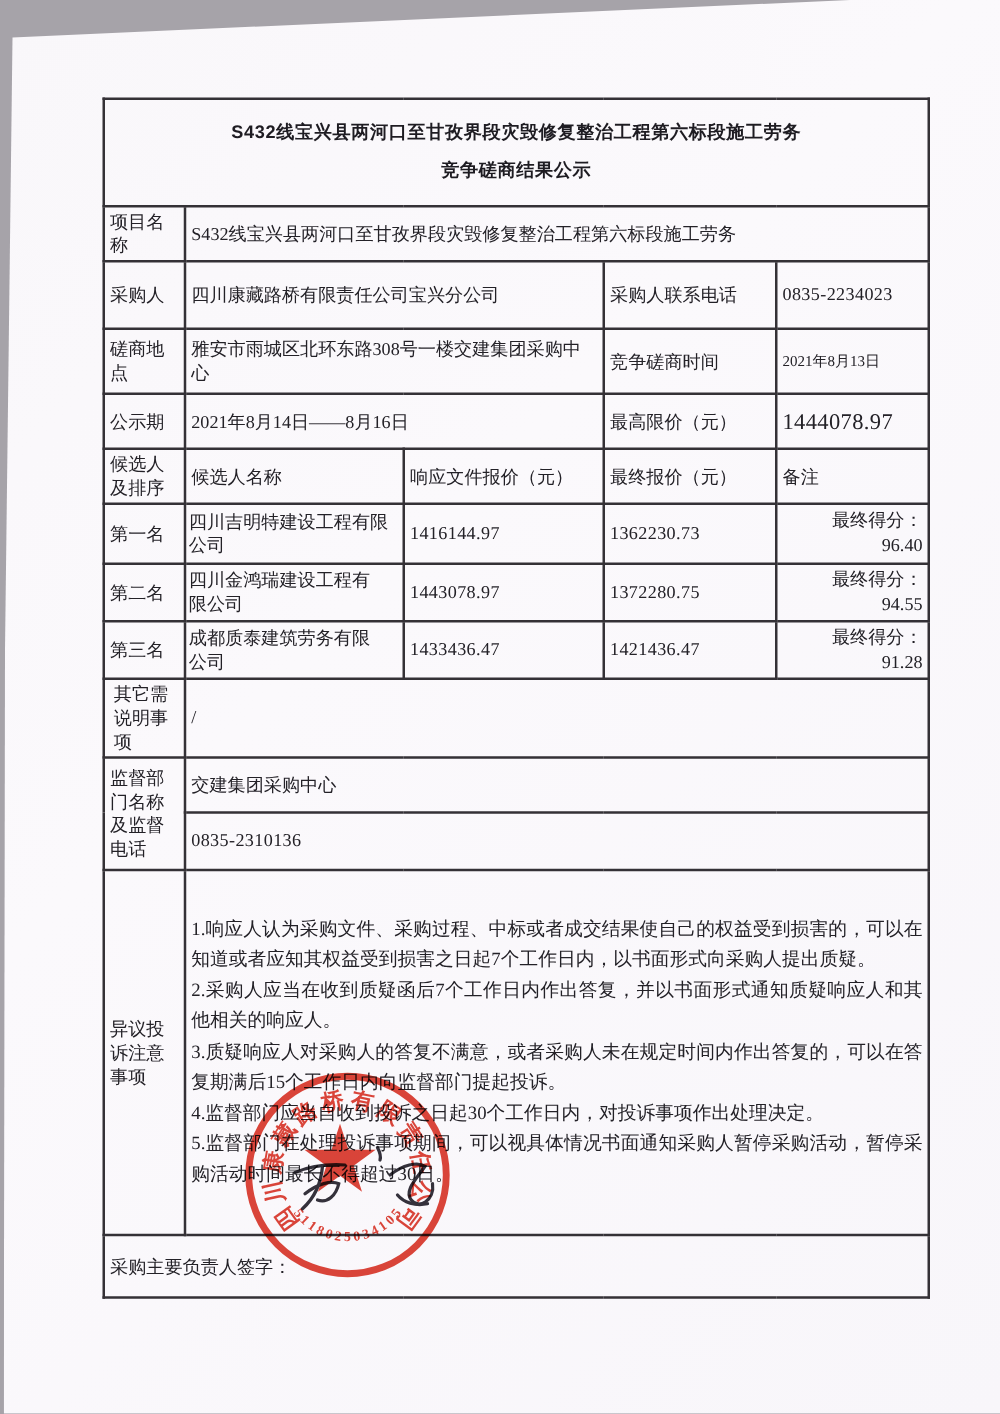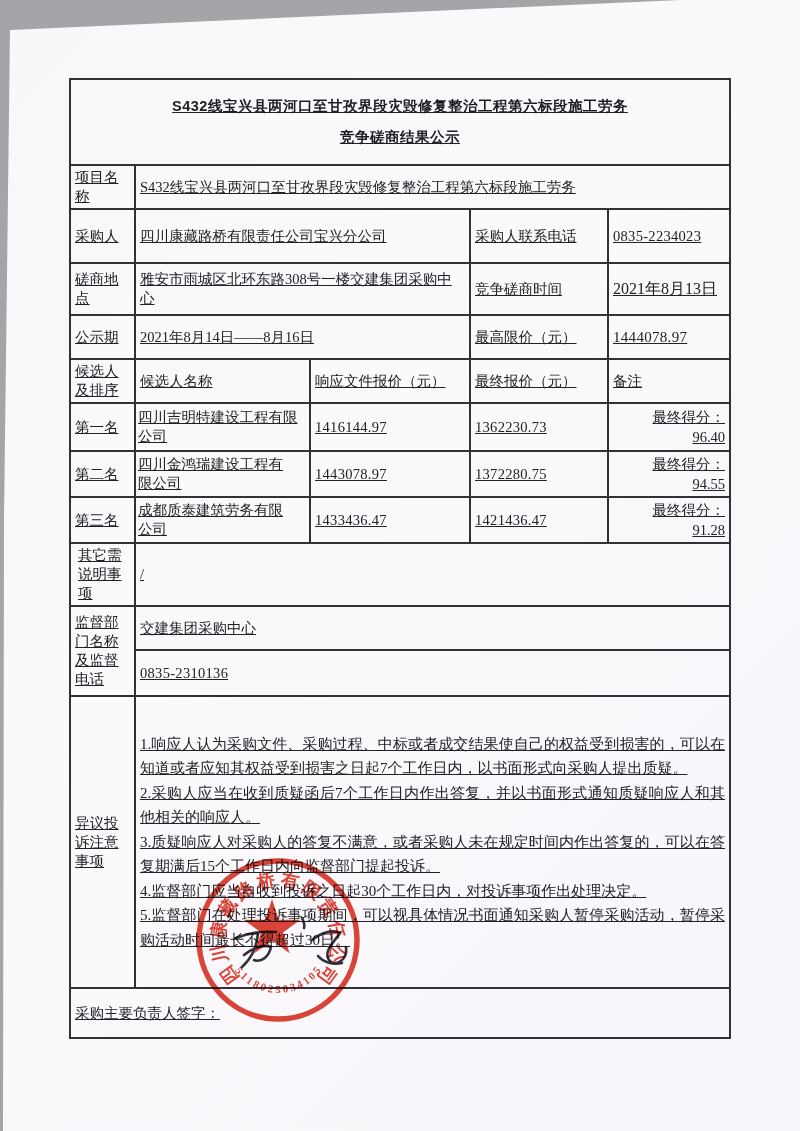--- a/index.html
+++ b/index.html
@@ -8,24 +8,23 @@
     background:#a6a3a9;
     font-family:"Liberation Serif","DejaVu Serif",serif;
     position:relative;overflow:hidden;
   }
   .paper{
     position:absolute;left:0;top:0;width:800px;height:1131px;
     background:linear-gradient(135deg,#f9f7fa 0%,#fbf9fc 40%,#f8f6fa 100%);
     clip-path:polygon(10px 30px, 680px 0px, 800px 0px, 800px 1131px, 3px 1131px, 3px 1131px, 4px 520px);
   }
   .doc-table{
-    position:absolute;left:69px;top:78px;width:661px;
+    position:absolute;left:82px;top:78px;width:661px;
     border-collapse:collapse;table-layout:fixed;
     color:#232127;
-    text-decoration:underline;
   }
   .doc-table td{
     border:2px solid #343136;
     vertical-align:middle;
     font-size:14.5px;
     padding:2px 4px;
     overflow:hidden;
   }
   .title-cell{
     text-align:center;
@@ -82,28 +81,28 @@
       <td class="c label" style="height:48px">采购人</td>
       <td colspan="2" class="l">四川康藏路桥有限责任公司宝兴分公司</td>
       <td class="c label">采购人联系电话</td>
       <td class="num">0835-2234023</td>
     </tr>
 
     <tr>
       <td class="c label" style="height:46px">磋商地点</td>
       <td colspan="2" class="l">雅安市雨城区北环东路308号一楼交建集团采购中心</td>
       <td class="c label">竞争磋商时间</td>
-      <td class="c" style="font-size:16px">2021年8月13日</td>
+      <td class="c" style="font-size:12px">2021年8月13日</td>
     </tr>
 
     <tr>
       <td class="c label" style="height:38px">公示期</td>
       <td colspan="2" class="l">2021年8月14日——8月16日</td>
       <td class="c label">最高限价（元）</td>
-      <td class="num" style="font-size:15px">1444078.97</td>
+      <td class="num" style="font-size:18px">1444078.97</td>
     </tr>
 
     <tr>
       <td class="c label" style="height:38px">候选人及排序</td>
       <td class="c label">候选人名称</td>
       <td class="c label">响应文件报价（元）</td>
       <td class="c label">最终报价（元）</td>
       <td class="c label">备注</td>
     </tr>
 

